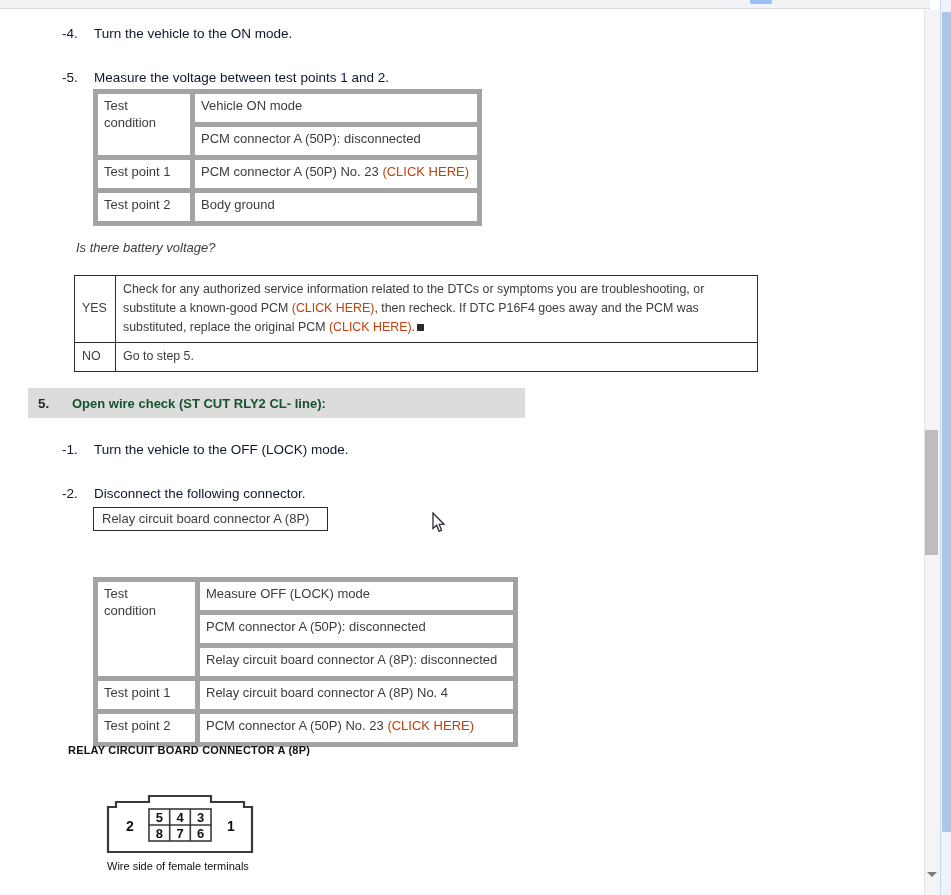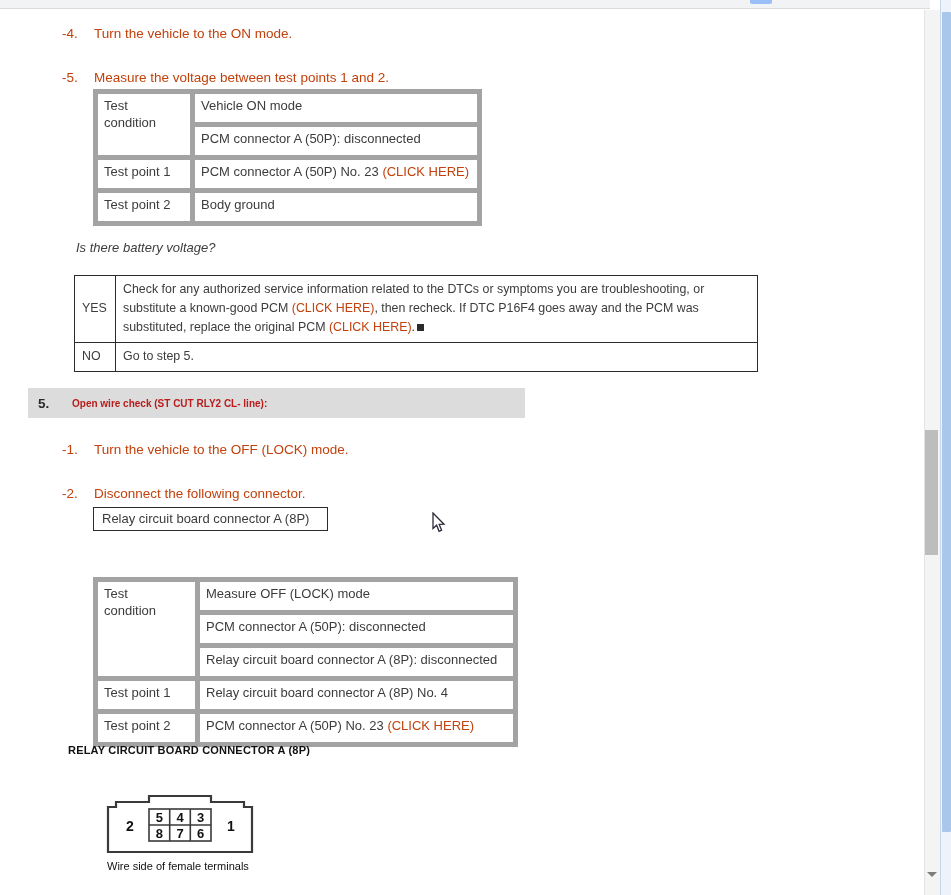--- a/index.html
+++ b/index.html
@@ -93,21 +93,21 @@
     width: 924px;
     height: 885px;
     background: #fff;
     overflow: hidden;
   }
 
   .step {
     position: absolute;
     font-size: 13.5px;
     line-height: 18px;
-    color: #c2410c;
+    color: #0f172a;
     white-space: nowrap;
   }
   .step-num {
     display: inline-block;
     width: 32px;
   }
 
   
   .section-bar {
     position: absolute;
@@ -119,23 +119,23 @@
   }
   .section-bar .sec-num {
     width: 44px;
     padding-left: 10px;
     font-size: 13.5px;
     font-weight: bold;
     color: #2b2b2b;
     box-sizing: border-box;
   }
   .section-bar .sec-title {
-    font-size: 10px;
+    font-size: 13px;
     font-weight: bold;
-    color: #b91c1c;
+    color: #14532d;
     white-space: nowrap;
     text-align: center;
   }
 
   
   table.t {
     position: absolute;
     border-collapse: collapse;
     font-size: 13px;
     color: #3c3c3c;

